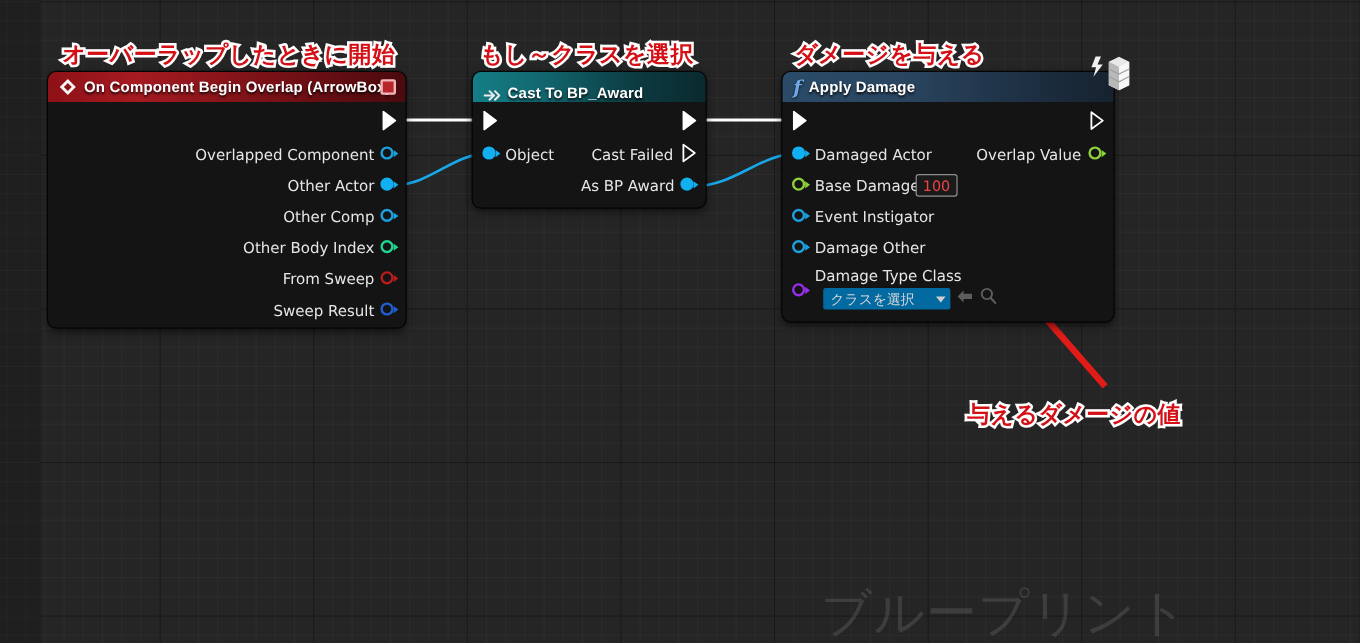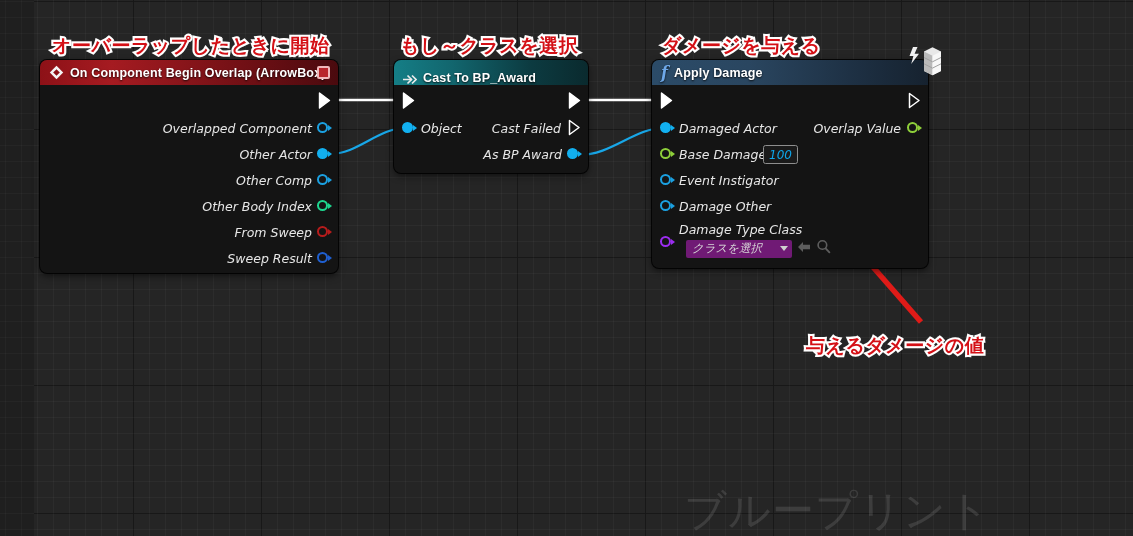--- a/index.html
+++ b/index.html
@@ -62,21 +62,21 @@
     letter-spacing:.15px;
     text-shadow:0 1px 2px rgba(0,0,0,.85);
   }
   .node-body { position:relative; }
 
   .hdr-red   { background:linear-gradient(to right,#8d1117 0%,#a51b21 24%,#6d0f14 72%,#4a0a0e 100%); }
   .hdr-teal  { background:linear-gradient(to right,#157e86 0%,#12666e 30%,#0c3b41 70%,#0a2a2e 100%);align-items:flex-end; }
   .hdr-blue  { background:linear-gradient(to right,#2b4b68 0%,#2a4660 35%,#1d2f42 75%,#16222f 100%); }
 
   
-  .row { position:relative; height:26px; display:flex; align-items:center;font-style:italic; }
+  .row { position:relative; height:26px; display:flex; align-items:center; }
   .row-lbl { color:#e6e6e6; font-size:12.5px; font-family:"DejaVu Sans", sans-serif; }
   .lbl-right { position:absolute; right:26px; }
   .lbl-left  { position:absolute; left:27px; }
 
   
   .pin { position:absolute; width:13px; height:13px; }
   .pin-r { right:8px; }
   .pin-l { left:8px; }
   .pin-circle {
     width:11px; height:11px; border-radius:50%;
@@ -93,30 +93,30 @@
   
   .exec {
     position:absolute; width:14px; height:17px;
   }
   .exec svg { display:block; }
 
   
   .valbox {
     position:absolute; height:19px; min-width:34px; padding:0 5px;
     background:#1a1a1a; border:1.3px solid #8e8e8e; border-radius:2.5px;
-    color:#0ea5e9; font-size:12px; display:flex; align-items:center;
+    color:#ef4444; font-size:12px; display:flex; align-items:center;
     justify-content:center; font-family:"DejaVu Sans", sans-serif;
   }
 
   
   .classsel {
     position:absolute; display:flex; align-items:center; gap:4px;
   }
   .classsel-btn {
-    height:18px; padding:0 4px 0 6px; background:#701a75; border-radius:2px;
+    height:18px; padding:0 4px 0 6px; background:#0369a1; border-radius:2px;
     display:flex; align-items:center; gap:18px;
     color:#d8d8d8; font-size:11.5px; font-family:"DejaVu Sans", sans-serif;
   }
   .caret { width:0;height:0;border-left:4.5px solid transparent;border-right:4.5px solid transparent;border-top:5px solid #d0d0d0; }
   .mini-icon { opacity:.55; }
 
   
   .hdr-icon { margin-right:6px; display:flex; align-items:center; }
   .red-square {
     position:absolute; right:8px; top:6px; width:13px; height:13px;

